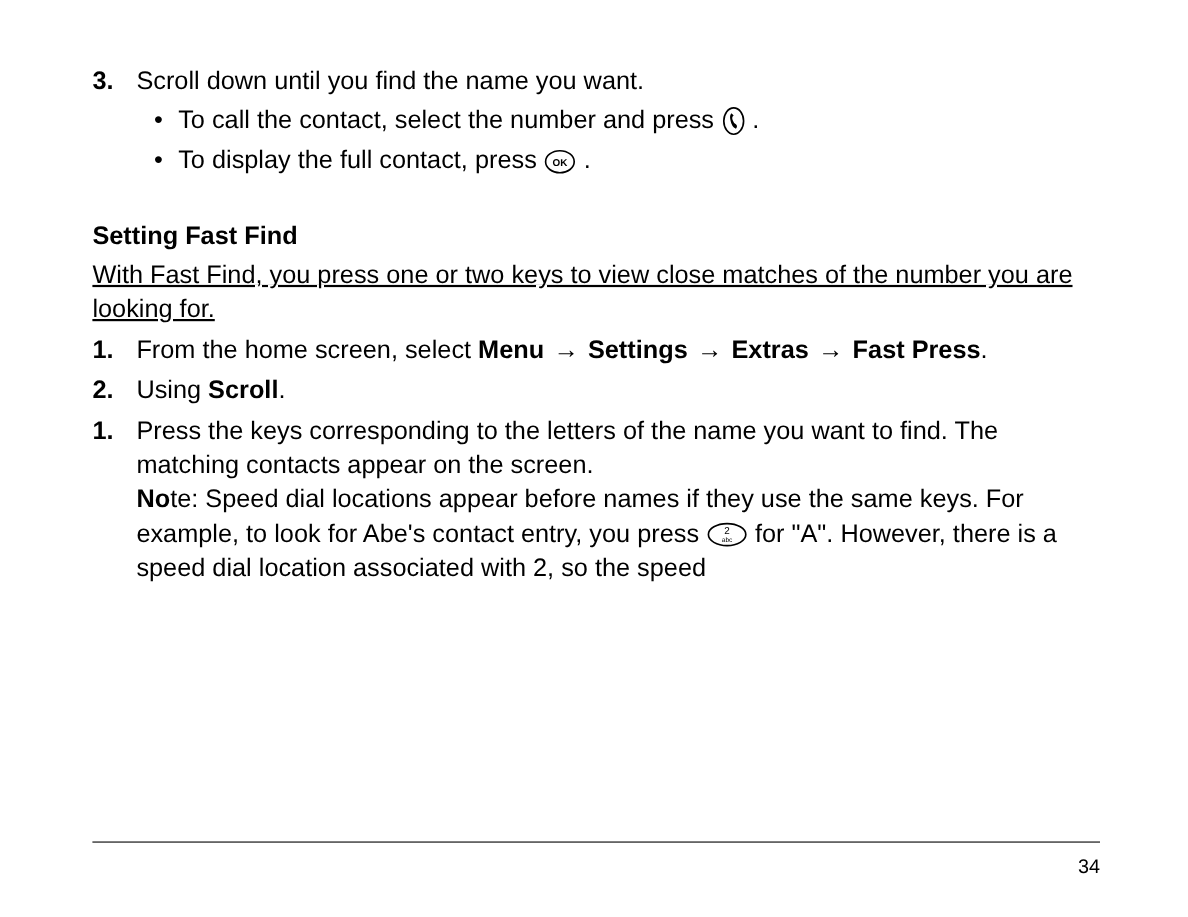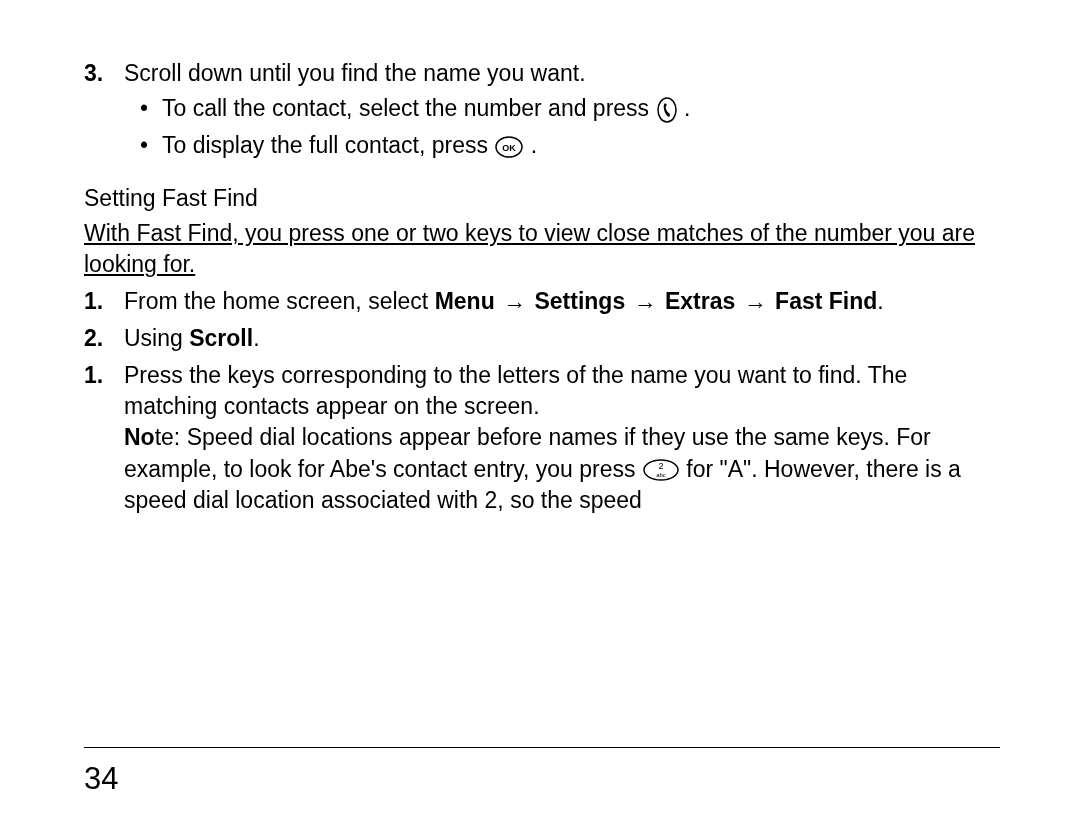--- a/index.html
+++ b/index.html
@@ -38,22 +38,22 @@
   }
   .bullet-item {
     display: flex;
     gap: 10px;
     margin-bottom: 6px;
   }
   .bullet-dot {
     min-width: 12px;
   }
   .heading {
-    font-weight: 400;
-    margin-top: 16px;
+    font-weight: 700;
+    margin-top: 32px;
     margin-bottom: 4px;
   }
   .para {
     margin-bottom: 6px;
     text-decoration: underline;
   }
   .bold { font-weight: 700; }
   .arrow { padding: 0 2px; }
   svg.inline-icon {
     vertical-align: middle;
@@ -64,22 +64,22 @@
     bottom: 34px;
     left: 84px;
     right: 80px;
   }
   .footer-line {
     border-top: 1px solid #000;
     height: 10px;
   }
   .footer-row {
     display: flex;
-    justify-content: space-between;
-    font-size: 31px;
+    justify-content: flex-end;
+    font-size: 18px;
   }
 </style>
 </head>
 <body>
 
 <div class="page">
 
   <div class="ol-item">
     <div class="ol-num">3.</div>
     <div class="ol-body">
@@ -110,21 +110,21 @@
       </div>
     </div>
   </div>
 
   <div class="heading">Setting Fast Find</div>
   <div class="para">With Fast Find, you press one or two keys to view close matches of the number you are looking for.</div>
 
   <div class="ol-item">
     <div class="ol-num">1.</div>
     <div class="ol-body">
-      <span>From the home screen, select </span><span class="bold">Menu</span><span class="arrow"> → </span><span class="bold">Settings</span><span class="arrow"> → </span><span class="bold">Extras</span><span class="arrow"> → </span><span class="bold">Fast Find</span><span>.</span>
+      <span>From the home screen, select </span><span class="bold">Menu</span><span class="arrow"> → </span><span class="bold">Settings</span><span class="arrow"> → </span><span class="bold">Extras</span><span class="arrow"> → </span><span class="bold">Fast Press</span><span>.</span>
     </div>
   </div>
 
   <div class="ol-item">
     <div class="ol-num">2.</div>
     <div class="ol-body">
       <span>Using </span><span class="bold">Scroll</span><span>.</span>
     </div>
   </div>
 

